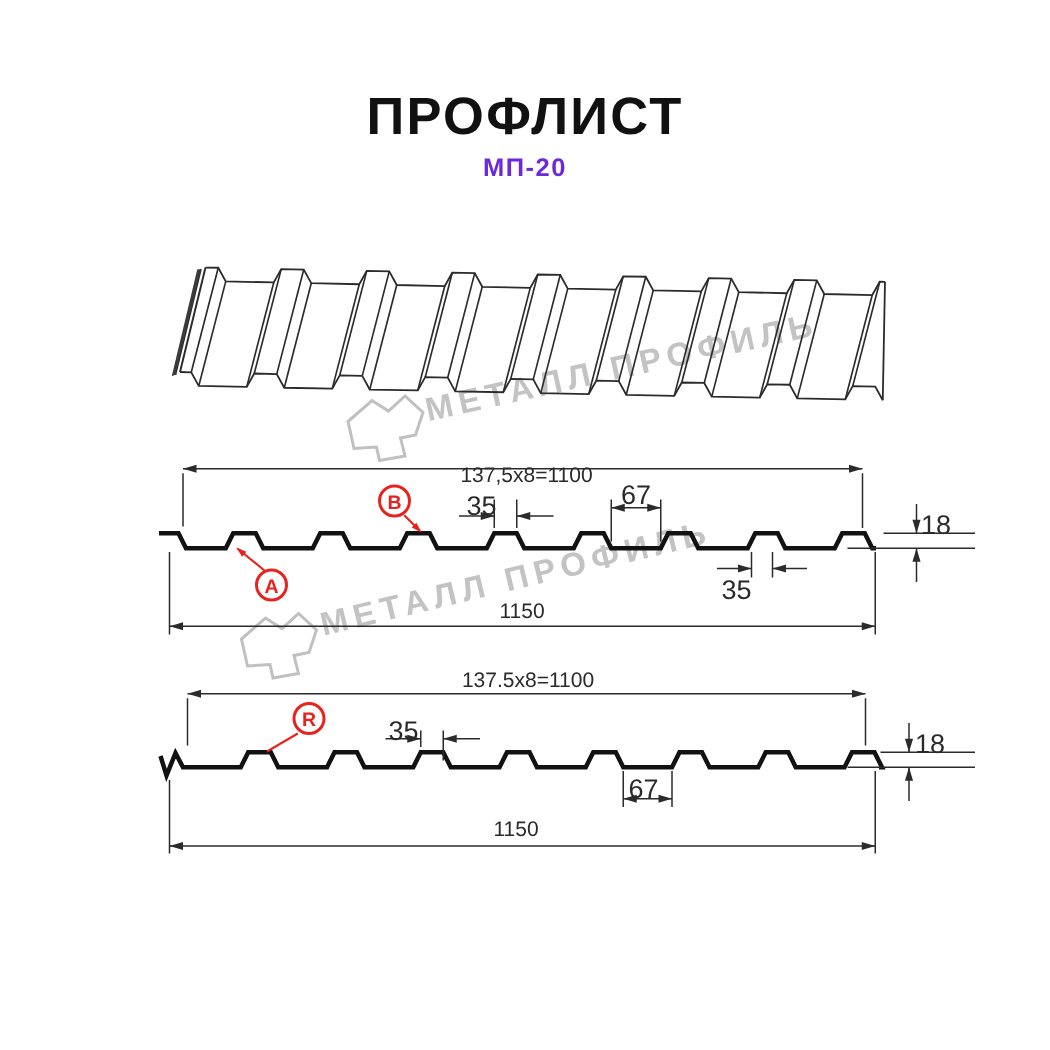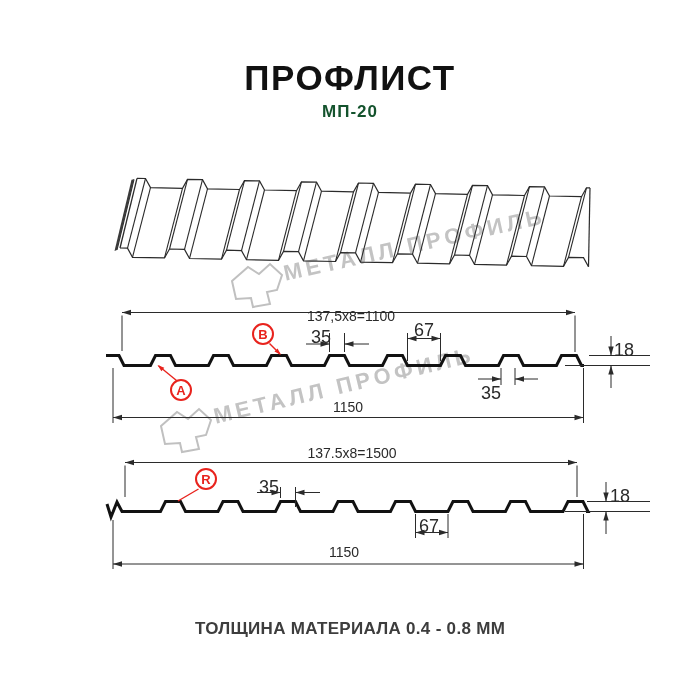--- a/index.html
+++ b/index.html
@@ -10,21 +10,21 @@
            white-space:nowrap;transform-origin:left center;user-select:none;}
   
   #draw{position:absolute;left:0;top:0;z-index:2;}
   
   .lbl{position:absolute;z-index:3;font-size:18px;color:#2a2a2a;white-space:nowrap;}
   .lbl.big{font-size:14px;}
   .ctr{transform:translateX(-50%);}
   .title{position:absolute;z-index:3;left:350px;top:58px;transform:translateX(-50%);
          font-size:35px;font-weight:800;letter-spacing:1.5px;color:#111;}
   .subtitle{position:absolute;z-index:3;left:350px;top:102px;transform:translateX(-50%);
-            font-size:17px;font-weight:700;letter-spacing:1px;color:#14532d;}
+            font-size:17px;font-weight:700;letter-spacing:1px;color:#6d28d9;}
   .footer{position:absolute;z-index:3;left:350px;top:619px;transform:translateX(-50%);
           font-size:17px;font-weight:600;letter-spacing:.3px;color:#3d3d3d;}
   .circ{position:absolute;z-index:3;width:22px;height:22px;border-radius:50%;
         box-sizing:border-box;border:2px solid #e8231d;color:#e8231d;background:rgba(255,255,255,.0);
         font-size:13px;font-weight:600;display:flex;align-items:center;justify-content:center;}
 </style>
 </head>
 <body>
 
 <div id="stage">
@@ -151,23 +151,22 @@
   <div class="lbl" style="left:614px;top:340px;">18</div>
   <div class="lbl ctr" style="left:491px;top:383px;">35</div>
   <div class="lbl big ctr" style="left:348px;top:399px;">1150</div>
   <div class="circ" style="left: 170px; top: 379px; border-color: rgb(232, 35, 29); color: rgb(232, 35, 29);">
       <span>A</span>
     </div>
   <div class="circ" style="left: 252px; top: 323px; border-color: rgb(232, 35, 29); color: rgb(232, 35, 29);">
       <span>B</span>
     </div>
 
-  <div class="lbl big ctr" style="left:352px;top:445px;">137.5x8=1500</div>
+  <div class="lbl big ctr" style="left:352px;top:445px;">137.5x8=1100</div>
   <div class="lbl ctr" style="left:269px;top:477px;">35</div>
   <div class="lbl ctr" style="left:429px;top:516px;">67</div>
   <div class="lbl" style="left:610px;top:486px;">18</div>
   <div class="lbl big ctr" style="left:344px;top:544px;">1150</div>
   <div class="circ" style="left: 195px; top: 468px; border-color: rgb(232, 35, 29); color: rgb(232, 35, 29);">
       <span>R</span>
     </div>
 
-  <div class="footer">ТОЛЩИНА МАТЕРИАЛА 0.4 - 0.8 ММ</div>
 </div>
 
 </body></html>

